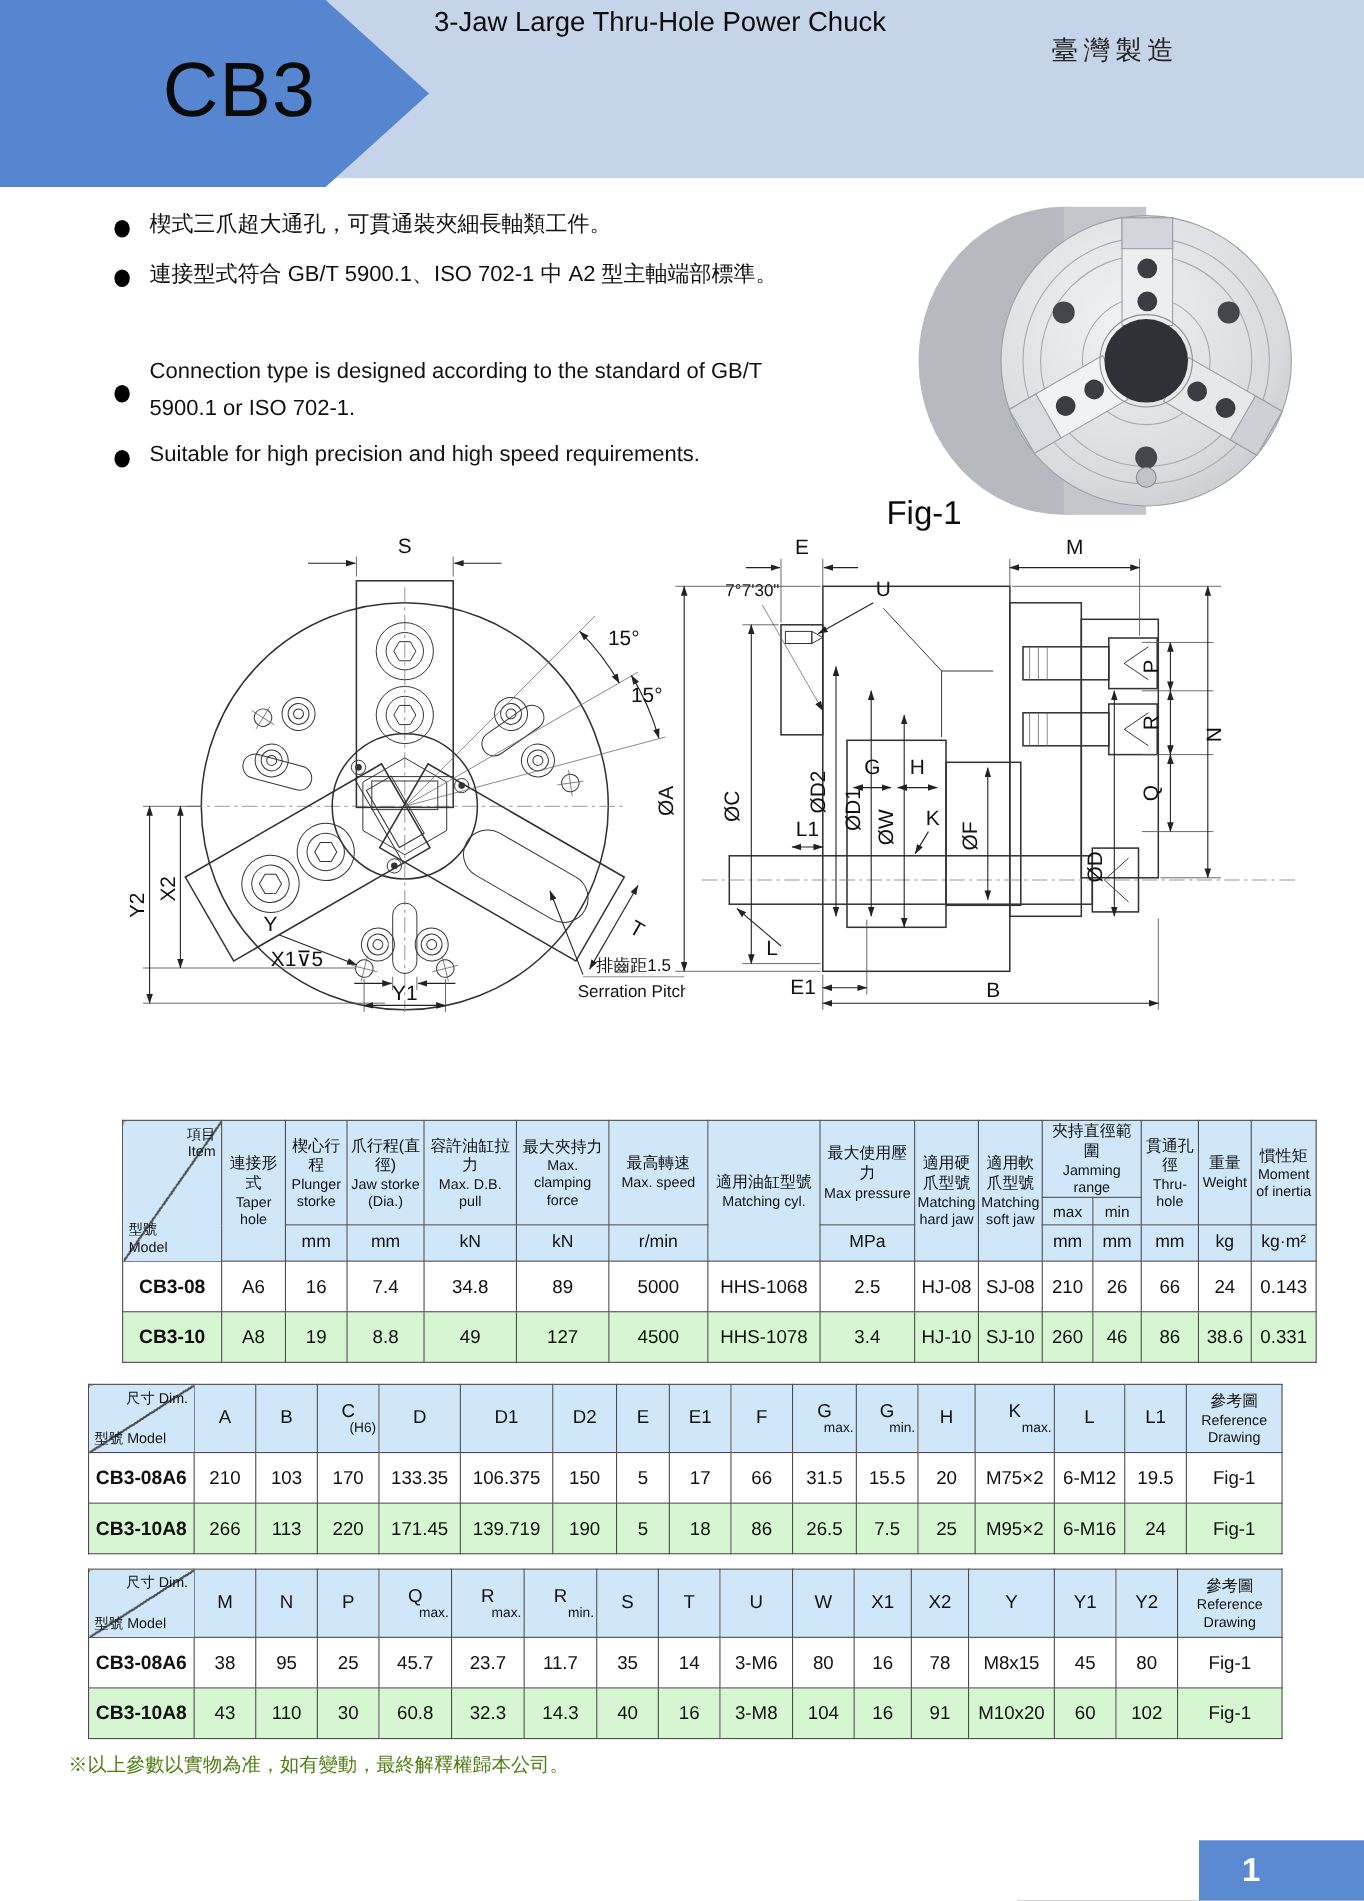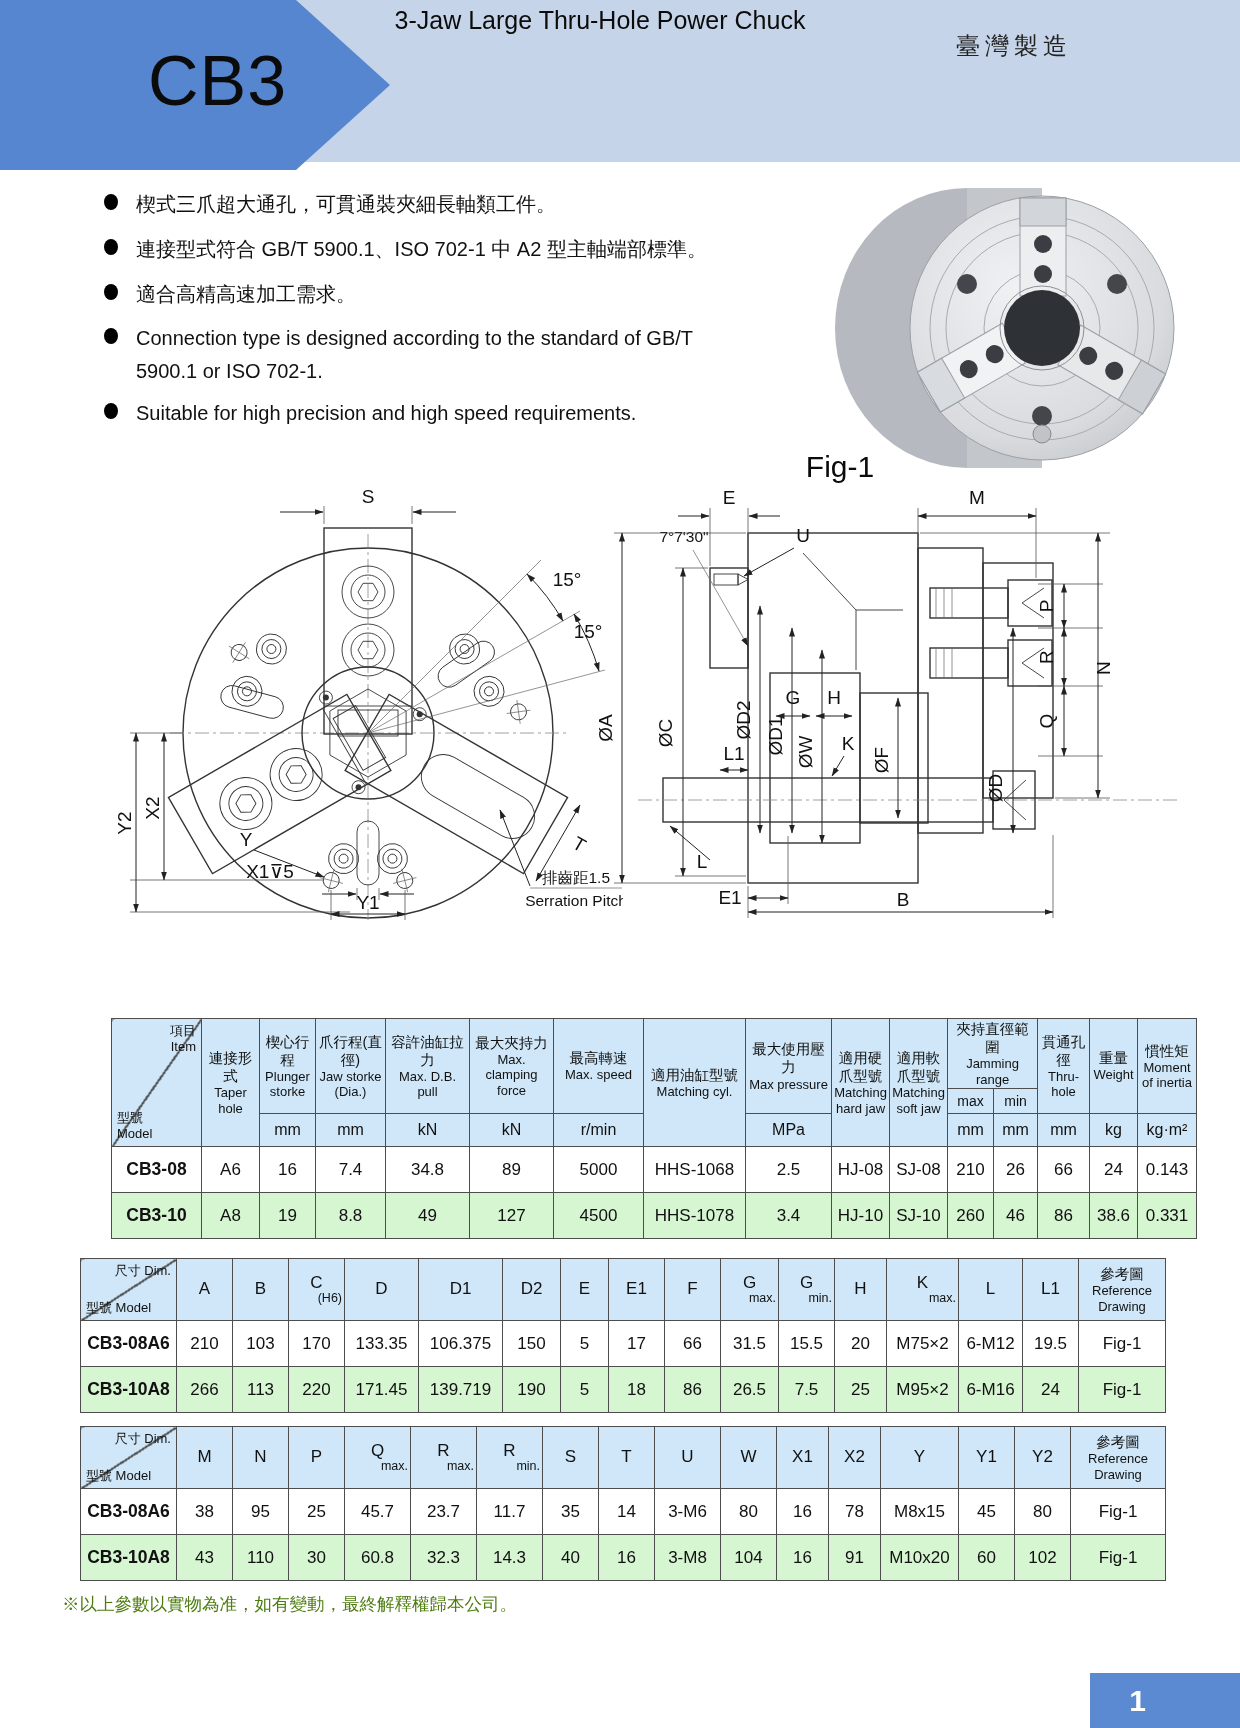--- a/index.html
+++ b/index.html
@@ -12,21 +12,21 @@
   .model-code{position:absolute;left:148px;top:50%;transform:translateY(-55%);
               font-size:70px;color:#0b0b0b;letter-spacing:1px;}
   .titles{position:absolute;left:300px;top:0;width:600px;height:170px;text-align:center;}
   .title-zh{margin-top:34px;font-size:45px;letter-spacing:7px;color:#0b0b0b;}
   .title-en{margin-top:6px;font-size:25px;color:#0b0b0b;}
   .made-in{position:absolute;right:168px;top:30px;font-size:24px;letter-spacing:5px;color:#222;}
   
   .features{position:absolute;left:0;top:170px;width:1240px;height:320px;}
   .feat-zh{position:absolute;left:104px;top:18px;margin:0;padding:0;list-style:none;}
   .feat-en{position:absolute;left:104px;top:152px;width:640px;margin:0;padding:0;list-style:none;}
-  .feat-zh li,.feat-en li{display:flex;align-items:flex-start;font-size:20px;line-height:1.65;margin-bottom:12px;}
+  .feat-zh li,.feat-en li{display:flex;align-items:center;font-size:20px;line-height:1.65;margin-bottom:12px;}
   .feat-en li{margin-bottom:9px;}
   .dot{width:14px;height:16px;background:#000;border-radius:50%;margin:6px 18px 0 0;flex:none;}
   .photo{position:absolute;left:792px;top:6px;width:448px;height:302px;}
   
   .fig-caption{position:absolute;left:770px;top:450px;width:140px;text-align:center;font-size:30px;color:#0b0b0b;}
   .front-svg{position:absolute;left:118px;top:488px;width:505px;height:440px;}
   .section-svg{position:absolute;left:598px;top:488px;width:640px;height:435px;}
   .ol{stroke:#333;stroke-width:1.4;fill:none;}
   .tl{stroke:#333;stroke-width:0.9;fill:none;}
   .xl{stroke:#666;stroke-width:0.7;fill:none;}
@@ -76,24 +76,20 @@
 
   <section class="features">
     <ul class="feat-zh">
       <li>
           <span class="dot"></span>
           <span>楔式三爪超大通孔，可貫通裝夾細長軸類工件。</span>
         </li>
       <li>
           <span class="dot"></span>
           <span>連接型式符合 GB/T 5900.1、ISO 702-1 中 A2 型主軸端部標準。</span>
-        </li>
-      <li>
-          <span class="dot"></span>
-          <span>適合高精高速加工需求。</span>
         </li>
     </ul>
     <ul class="feat-en">
       <li>
           <span class="dot"></span>
           <span>Connection type is designed according to the standard of GB/T 5900.1 or ISO 702-1.</span>
         </li>
       <li>
           <span class="dot"></span>
           <span>Suitable for high precision and high speed requirements.</span>

